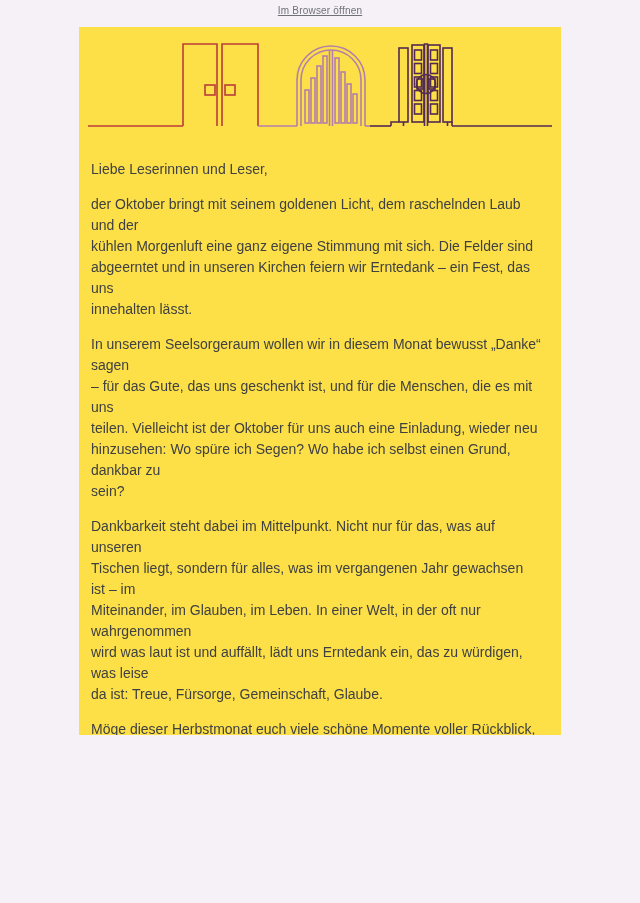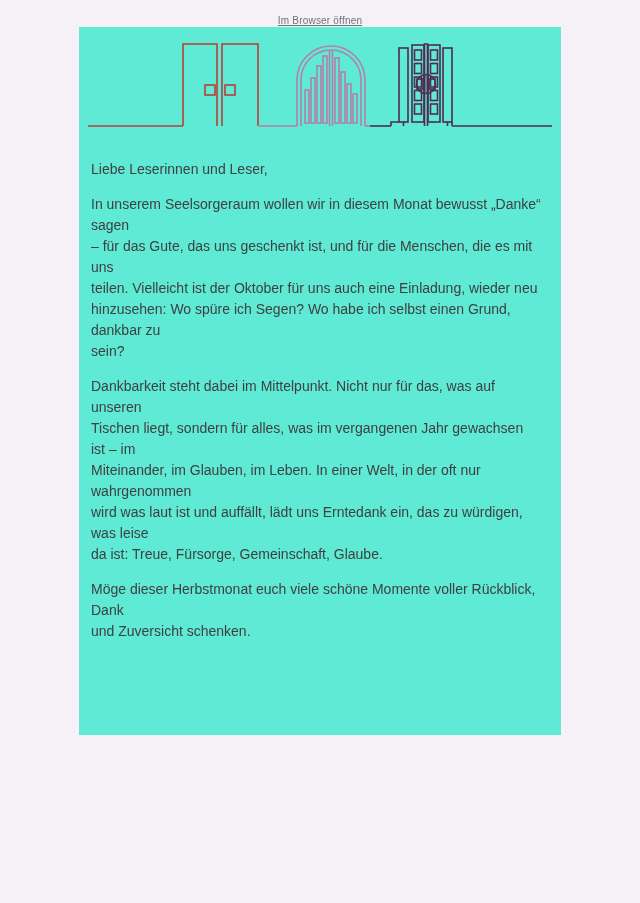--- a/index.html
+++ b/index.html
@@ -6,34 +6,33 @@
   html, body { margin: 0; padding: 0; }
   body {
     width: 640px;
     height: 903px;
     background: #f6f1f7;
     font-family: "Liberation Sans", "DejaVu Sans", sans-serif;
     overflow: hidden;
   }
   .browser-link-bar {
     text-align: center;
-    padding-top: 10px;
     height: 27px;
   }
   .browser-link-bar a {
     font-size: 10px;
     color: #6e7277;
     text-decoration: underline;
     letter-spacing: 0.2px;
   }
   .card {
     width: 482px;
     height: 708px;
     margin: 0 auto;
-    background: #5eead4;
+    background: #fde047;
     overflow: hidden;
   }
   .art { display: block; }
   .art-header {
     margin: 13px 0 0 9px;
     stroke-width: 1.6;
   }
   .art path, .art rect, .art circle { fill: none; }
   .c-red    { stroke: #bb3d3a; fill: none; }
   .c-pink   { stroke: #b37fab; fill: none; }
@@ -110,20 +109,24 @@
         <rect class="c-purple" x="246" y="39" width="6" height="10"></rect>
       </g>
     </defs>
     <path class="c-red" d="M0,86 H95"></path>
     <use href="#bld" xlink:href="#bld" transform="translate(95,0)"></use>
     <path class="c-purple" d="M364,86 H464"></path>
   </svg>
 
   <div class="body-text">
     <p class="greeting">Liebe Leserinnen und Leser,</p>
+    <p>der Oktober bringt mit seinem goldenen Licht, dem raschelnden Laub und der
+kühlen Morgenluft eine ganz eigene Stimmung mit sich. Die Felder sind
+abgeerntet und in unseren Kirchen feiern wir Erntedank – ein Fest, das uns
+innehalten lässt.</p>
     <p>In unserem Seelsorgeraum wollen wir in diesem Monat bewusst „Danke“ sagen
 – für das Gute, das uns geschenkt ist, und für die Menschen, die es mit uns
 teilen. Vielleicht ist der Oktober für uns auch eine Einladung, wieder neu
 hinzusehen: Wo spüre ich Segen? Wo habe ich selbst einen Grund, dankbar zu
 sein?</p>
     <p>Dankbarkeit steht dabei im Mittelpunkt. Nicht nur für das, was auf unseren
 Tischen liegt, sondern für alles, was im vergangenen Jahr gewachsen ist – im
 Miteinander, im Glauben, im Leben. In einer Welt, in der oft nur wahrgenommen
 wird was laut ist und auffällt, lädt uns Erntedank ein, das zu würdigen, was leise
 da ist: Treue, Fürsorge, Gemeinschaft, Glaube.</p>

